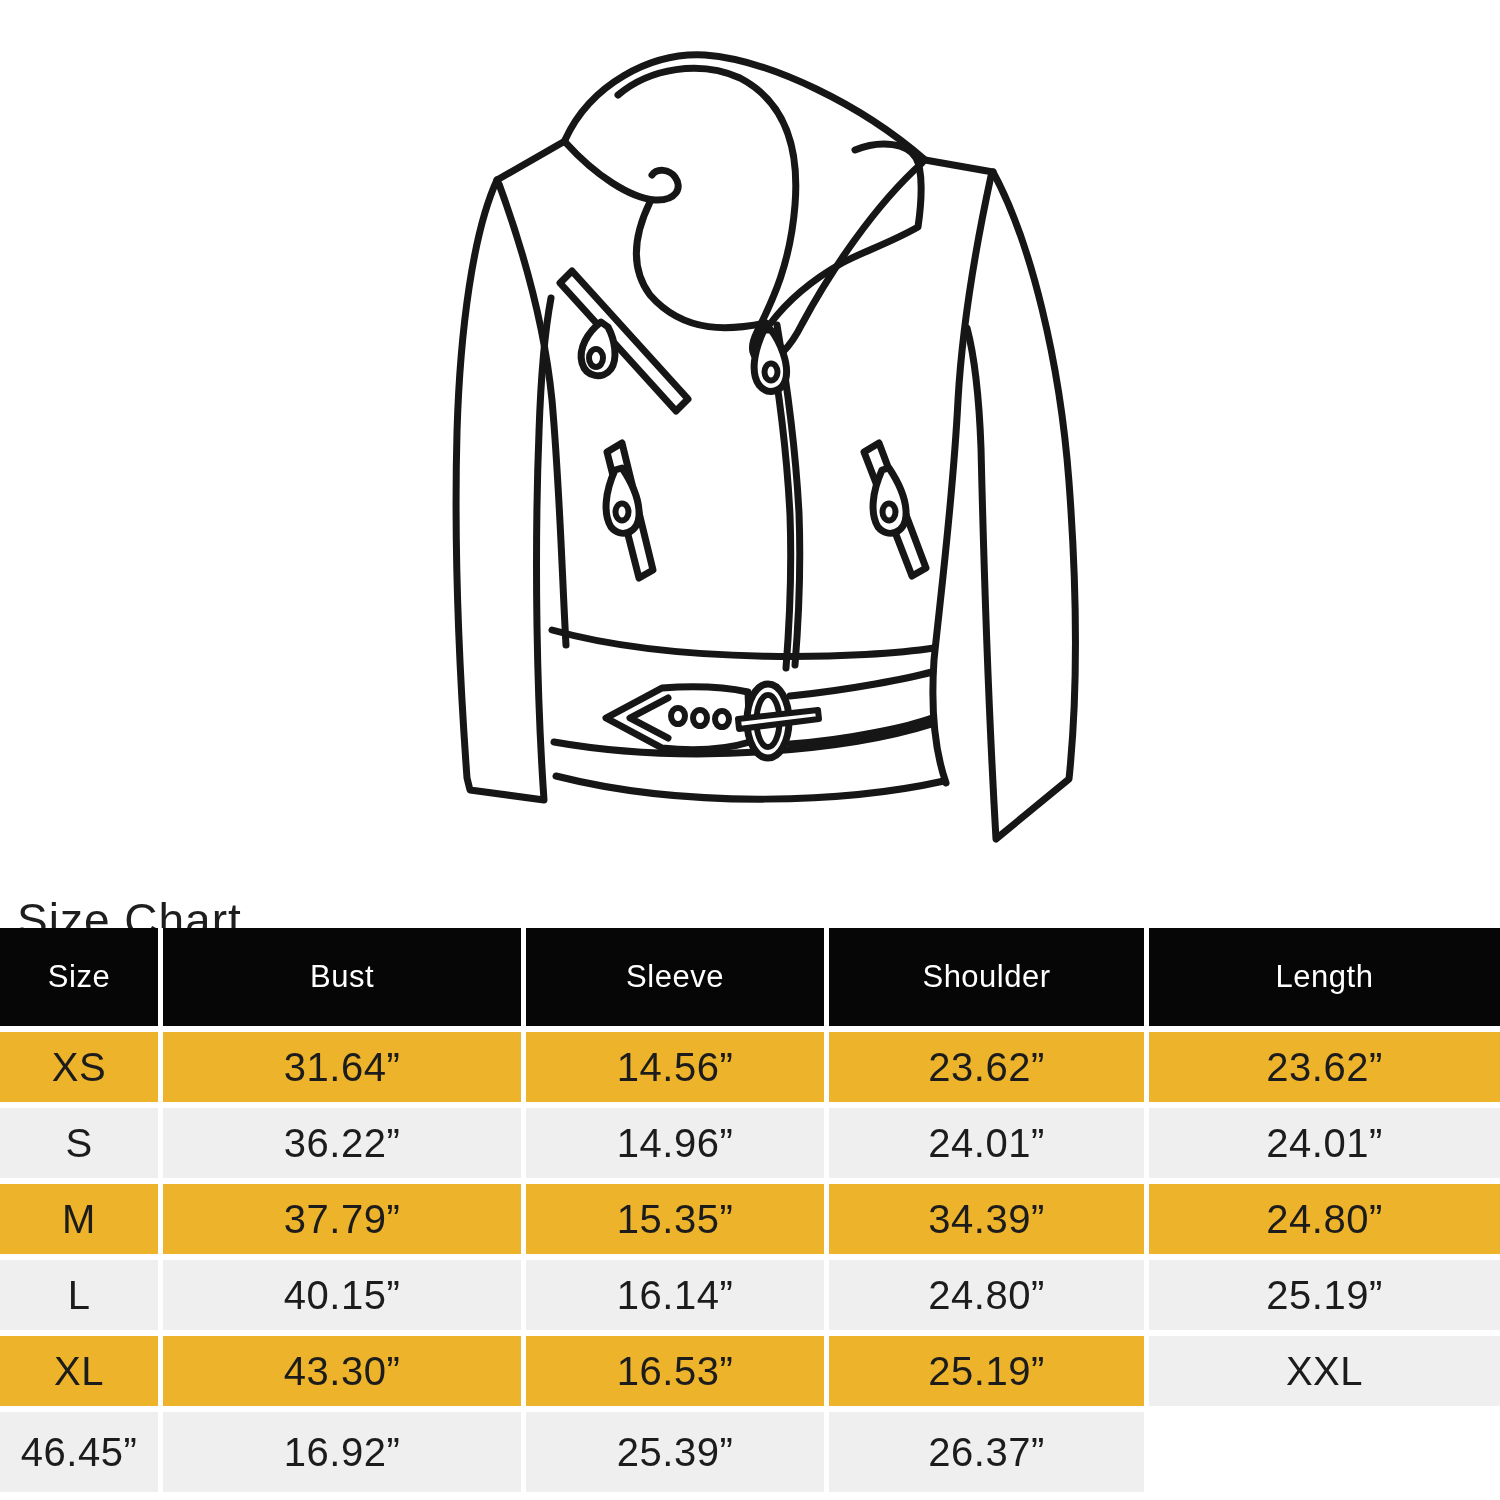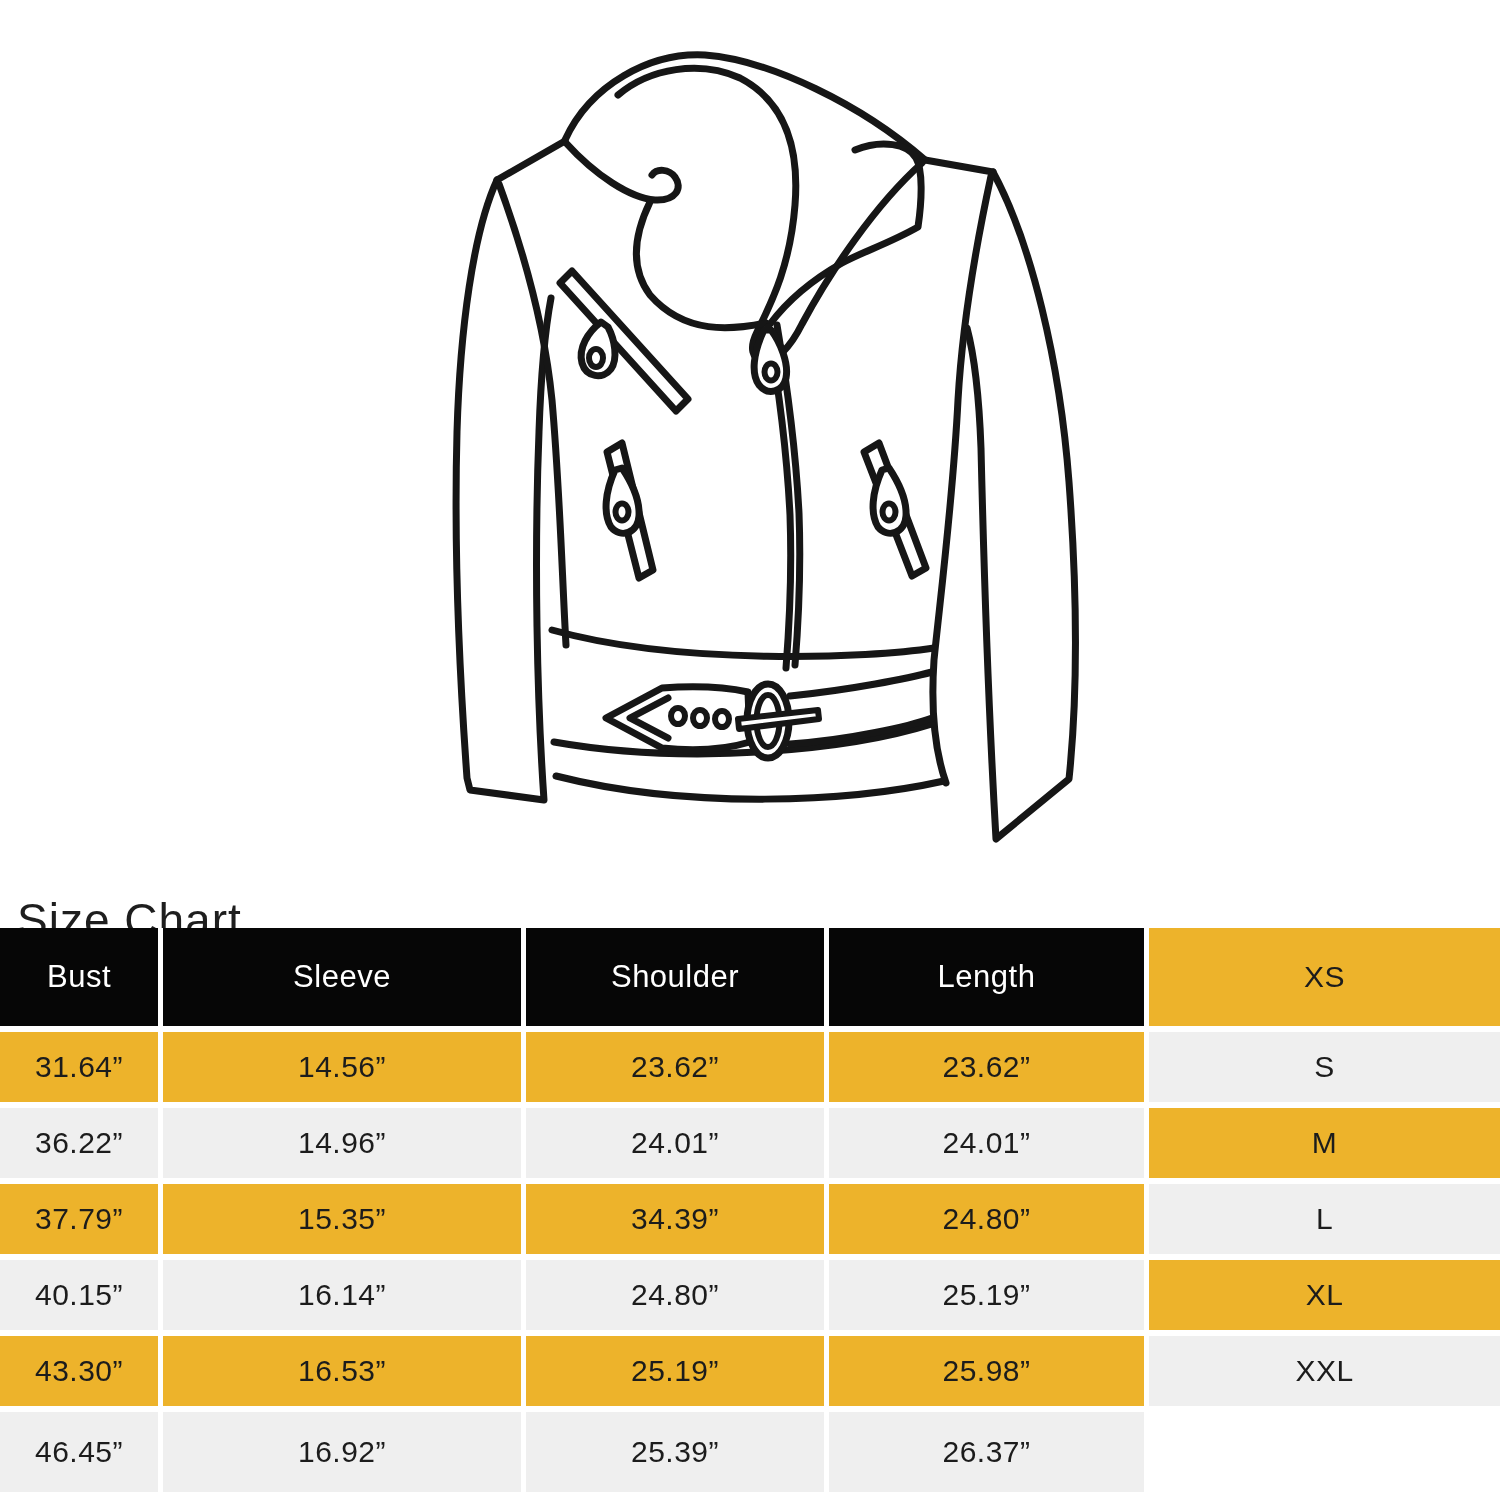--- a/index.html
+++ b/index.html
@@ -18,21 +18,21 @@
   .size-table {
     position:absolute; left:0; top:928px; width:1500px;
     display:grid;
     grid-template-columns:158px 358px 298px 315px 351px;
     grid-template-rows:98px 70px 70px 70px 70px 70px 80px;
     column-gap:5px; row-gap:6px;
     background:#ffffff;
   }
   .cell {
     display:flex; align-items:center; justify-content:center;
-    font-size:30px; font-weight:500; letter-spacing:0.5px;
+    font-size:40px; font-weight:500; letter-spacing:0.5px;
     color:var(--cell-text,#1c1c1c);
   }
   .cell.head { background:var(--header-black,#060606); color:var(--header-text,#ffffff); font-size:31px; }
   .cell.accent { background:var(--accent-yellow,#edb32b); }
   .cell.alt { background:var(--row-alt-gray,#efefef); }
 </style>
 </head>
 <body>
 
 <div class="page">
@@ -98,20 +98,21 @@
         <ellipse cx="768" cy="721" rx="21" ry="37"></ellipse>
         <ellipse cx="768" cy="721" rx="11.5" ry="26" stroke-width="6"></ellipse>
         <path d="M738,719 L818,710 L819,719 L739,729 Z" stroke-width="6"></path>
       </g>
     </svg>
   </div>
 
   <h1 class="page-title">Size Chart</h1>
 
   <div class="size-table" id="size-table">
+      <div class="cell head">Size</div>
       <div class="cell head">Bust</div>
       <div class="cell head">Sleeve</div>
       <div class="cell head">Shoulder</div>
       <div class="cell head">Length</div>
       <div class="cell accent">XS</div>
       <div class="cell accent">31.64”</div>
       <div class="cell accent">14.56”</div>
       <div class="cell accent">23.62”</div>
       <div class="cell accent">23.62”</div>
       <div class="cell alt">S</div>
@@ -126,21 +127,20 @@
       <div class="cell accent">24.80”</div>
       <div class="cell alt">L</div>
       <div class="cell alt">40.15”</div>
       <div class="cell alt">16.14”</div>
       <div class="cell alt">24.80”</div>
       <div class="cell alt">25.19”</div>
       <div class="cell accent">XL</div>
       <div class="cell accent">43.30”</div>
       <div class="cell accent">16.53”</div>
       <div class="cell accent">25.19”</div>
-      <div class="cell accent">25.98”</div>
       <div class="cell alt">XXL</div>
       <div class="cell alt">46.45”</div>
       <div class="cell alt">16.92”</div>
       <div class="cell alt">25.39”</div>
       <div class="cell alt">26.37”</div>
     </div>
 
 </div>
 
 </body></html>

